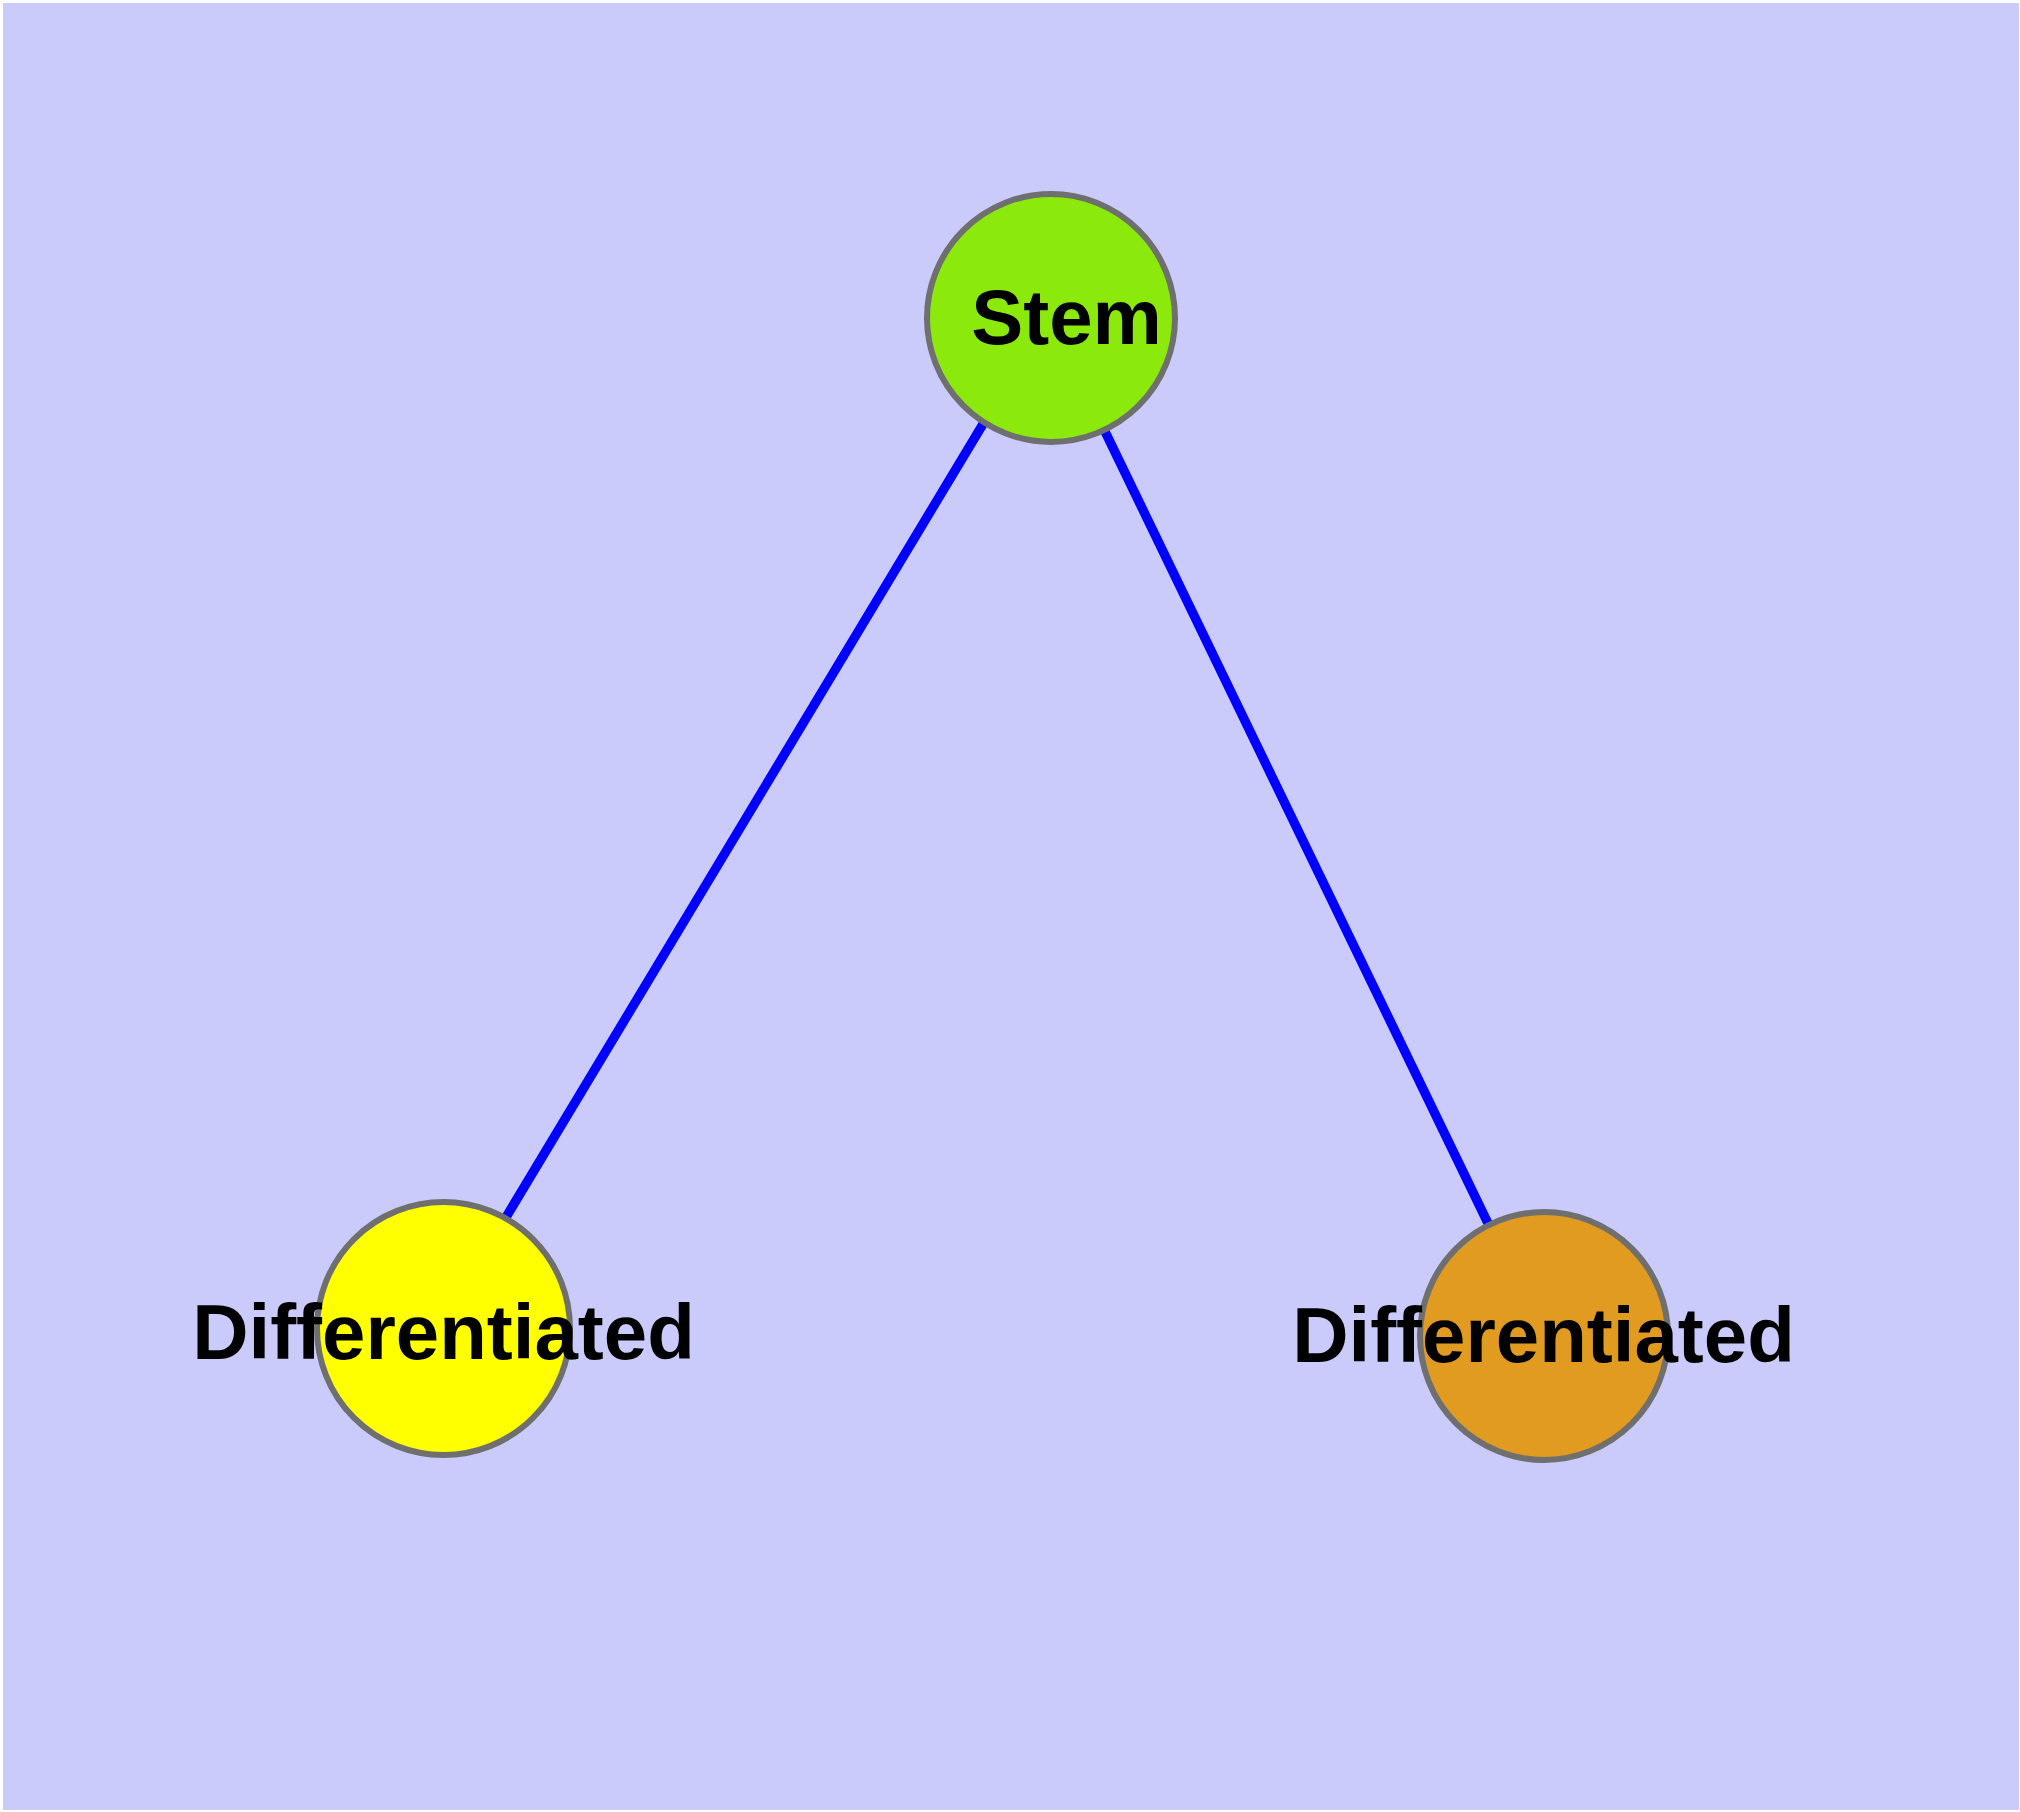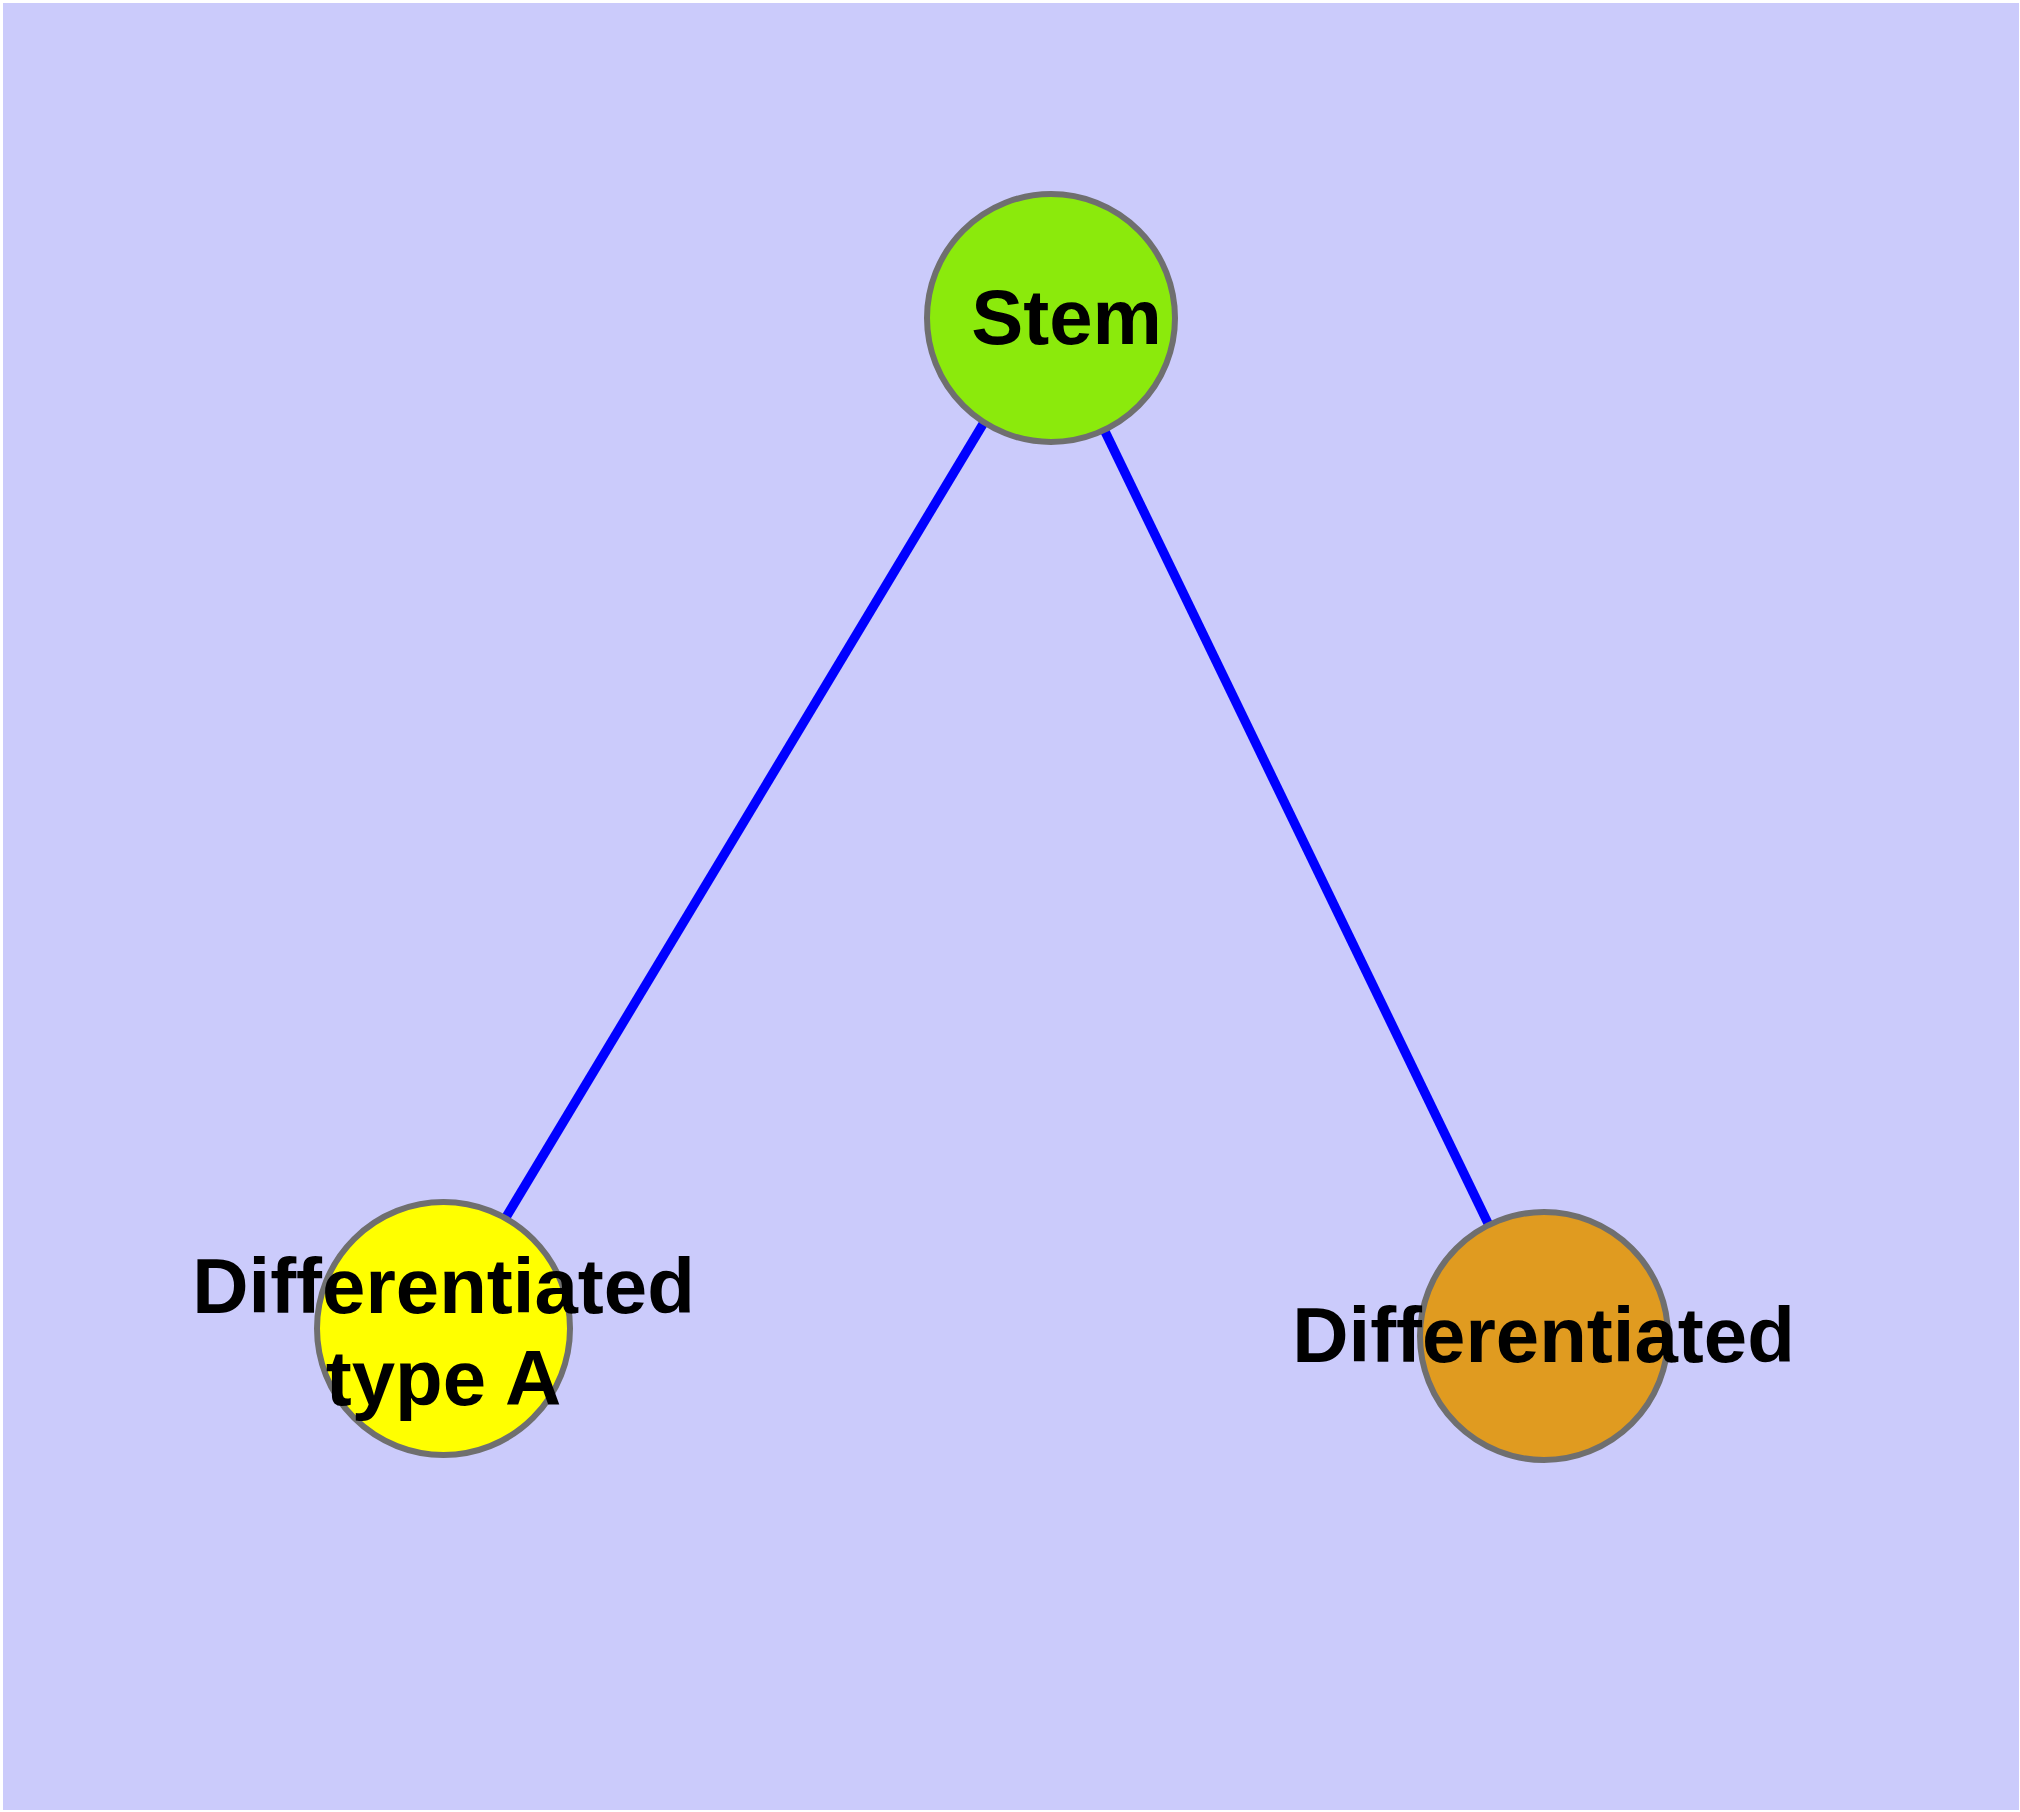--- a/index.html
+++ b/index.html
@@ -65,21 +65,20 @@
   <div class="node node-stem" style="background-color: rgb(139, 234, 12); border-color: rgb(111, 111, 111);"></div>
 
   <div class="node node-type-a" style="background-color: rgb(255, 255, 0); border-color: rgb(111, 111, 111);"></div>
 
   <div class="node node-type-b" style="background-color: rgb(224, 155, 32); border-color: rgb(111, 111, 111);"></div>
 
   <div class="node-label label-stem">Stem</div>
 
   <div class="node-label label-type-a">
     <div>Differentiated</div>
-    <div>type A</div>
   </div>
 
   <div class="node-label label-type-b">
     <div>Differentiated</div>
   </div>
 
 </div>
 
 
 </body></html>

